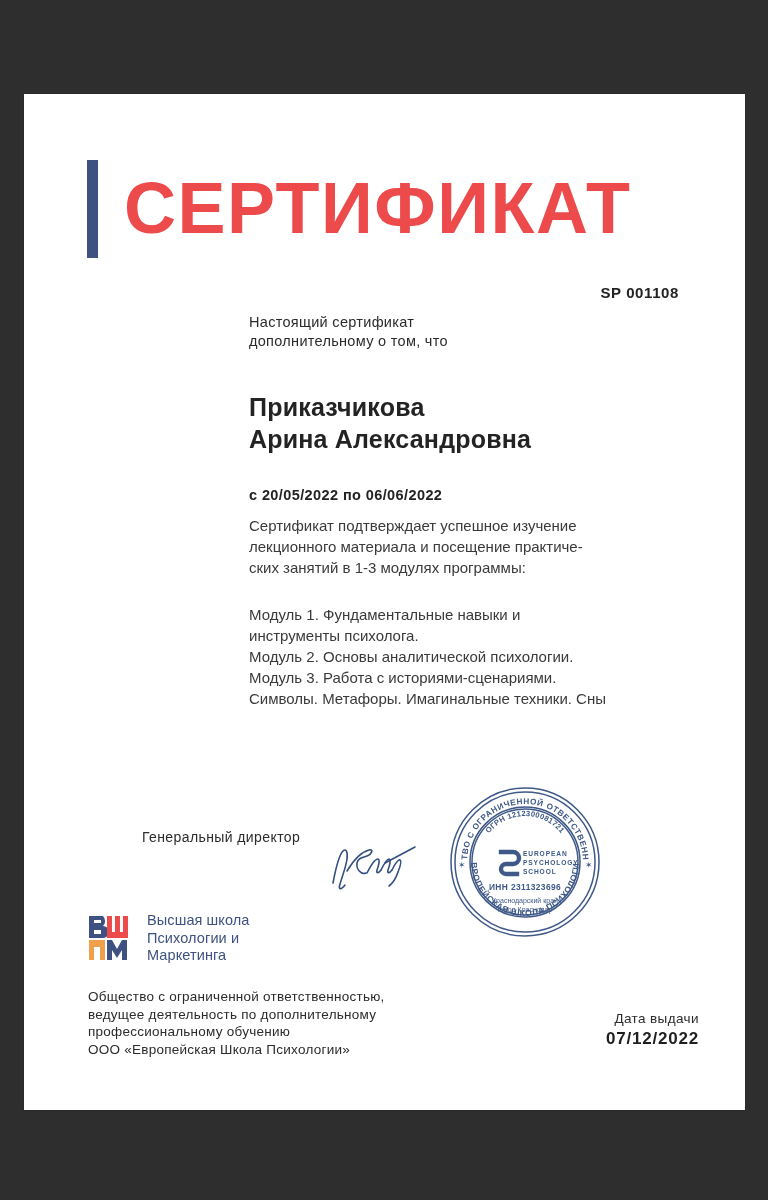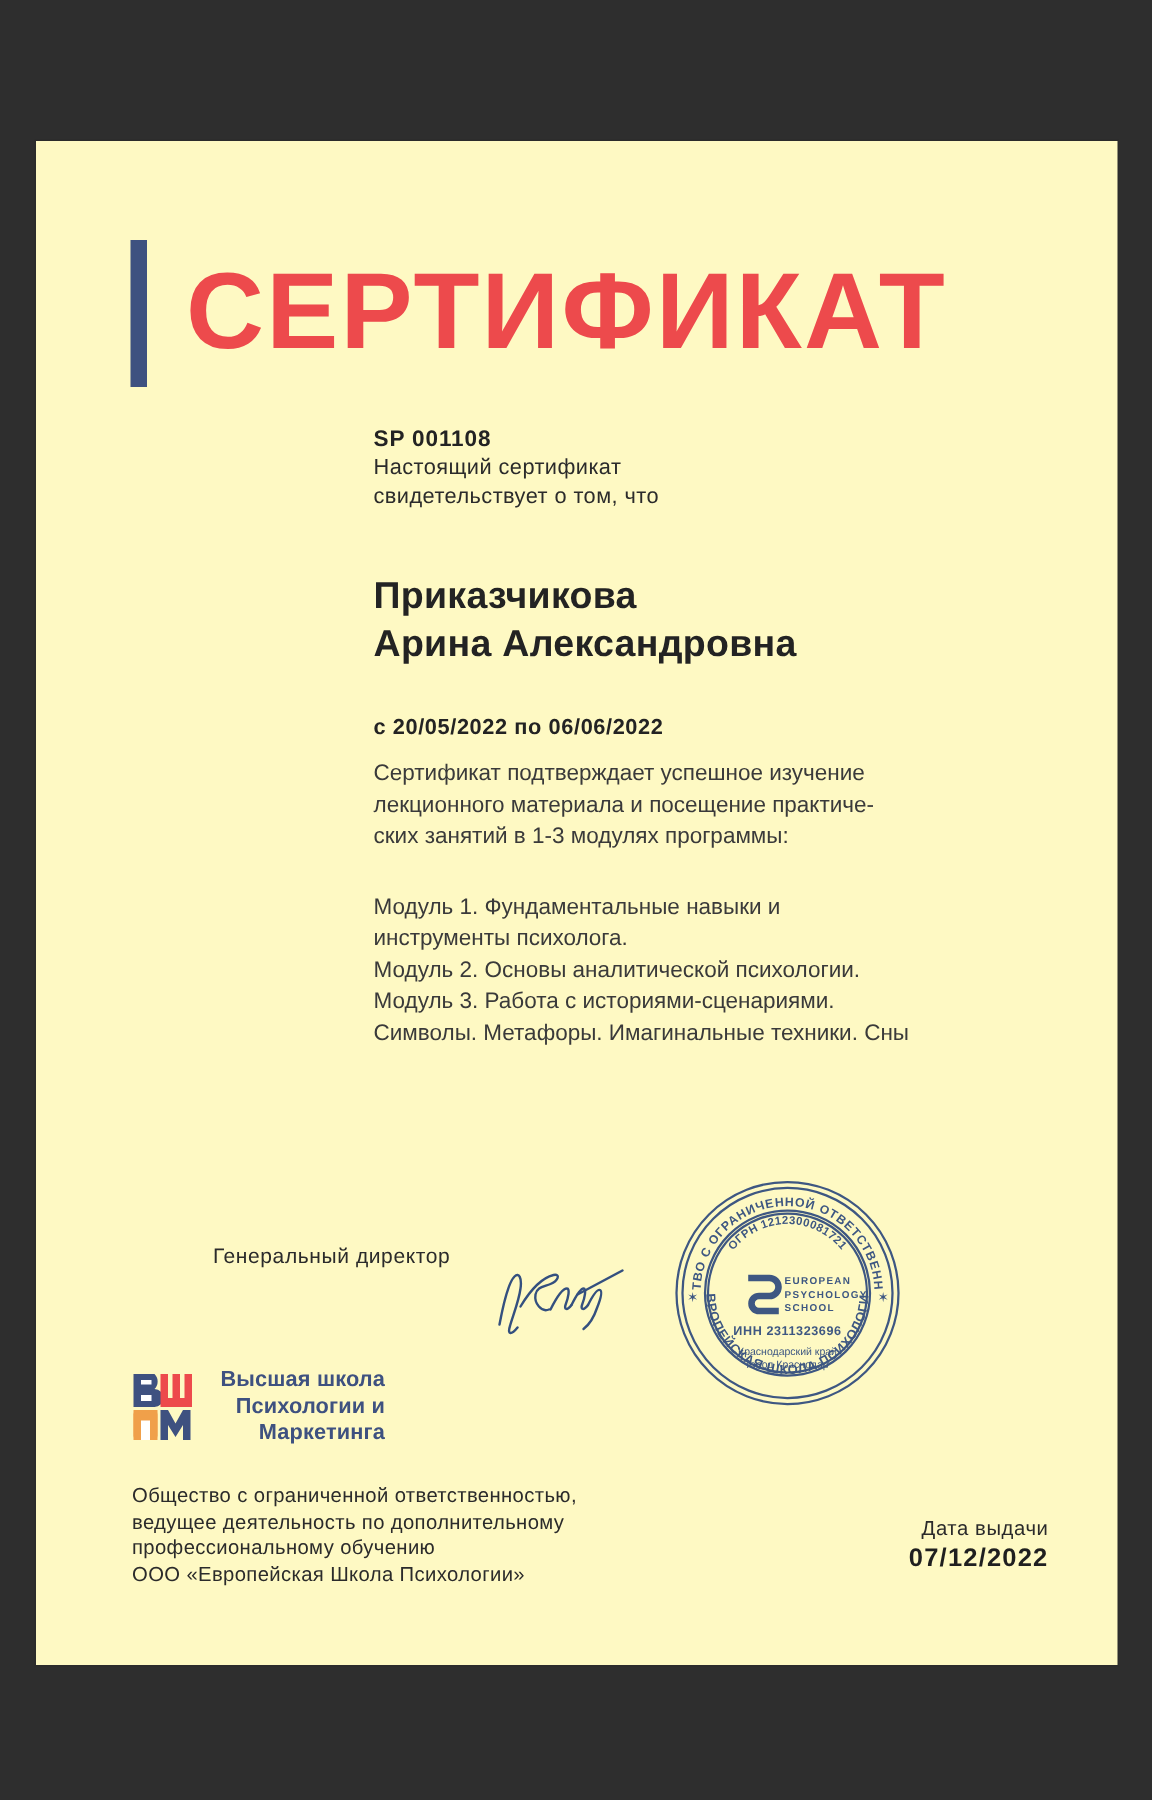--- a/index.html
+++ b/index.html
@@ -15,21 +15,21 @@
     font-family: "Liberation Sans", sans-serif;
   }
 
   
   .sheet {
     position: absolute;
     left: 24px;
     top: 94px;
     width: 721px;
     height: 1016px;
-    background: #fef9c3;
+    background: #ffffff;
     box-shadow: 0 0 0 1px rgba(0,0,0,0.06);
   }
 
   
   .title-row {
     position: absolute;
     left: 63px;
     top: 66px;
     display: flex;
     align-items: stretch;
@@ -57,21 +57,22 @@
     left: 225px;
     top: 190px;
     width: 430px;
   }
 
   .cert-no {
     font-size: 15px;
     font-weight: 700;
     color: #232323;
     letter-spacing: 0.6px;
-    margin: 0 0 2px 0;
+    margin: 0 0 12px 0;
+    text-align: right;
   }
   .intro {
     font-size: 14.5px;
     line-height: 19px;
     color: #2b2b2b;
     letter-spacing: 0.3px;
     margin: 0;
     white-space: pre-line;
   }
 
@@ -159,25 +160,24 @@
   }
   .logo-mark {
     width: 50px;
     height: 48px;
     flex: 0 0 50px;
     margin-right: 9px;
   }
   .logo-text {
     font-size: 14.5px;
     line-height: 17.5px;
-    font-weight: 700;
+    font-weight: 400;
     color: #3e5180;
     letter-spacing: 0.1px;
     white-space: pre-line;
-    text-align: right;
   }
 
   
   .footer {
     position: absolute;
     left: 64px;
     top: 894px;
     width: 400px;
     font-size: 13.5px;
     line-height: 17.5px;
@@ -211,21 +211,21 @@
 <div class="sheet">
 
   <div class="title-row">
     <div class="title-bar"></div>
     <div class="title-text">СЕРТИФИКАТ</div>
   </div>
 
   <div class="body-col">
     <p class="cert-no">SP 001108</p>
     <p class="intro">Настоящий сертификат
-свидетельствует о том, что</p>
+дополнительному о том, что</p>
 
     <p class="name">Приказчикова
 Арина Александровна</p>
 
     <p class="daterange">с 20/05/2022 по 06/06/2022</p>
 
     <p class="para gap">Сертификат подтверждает успешное изучение
 лекционного материала и посещение практиче-
 ских занятий в 1-3 модулях программы:</p>
 

